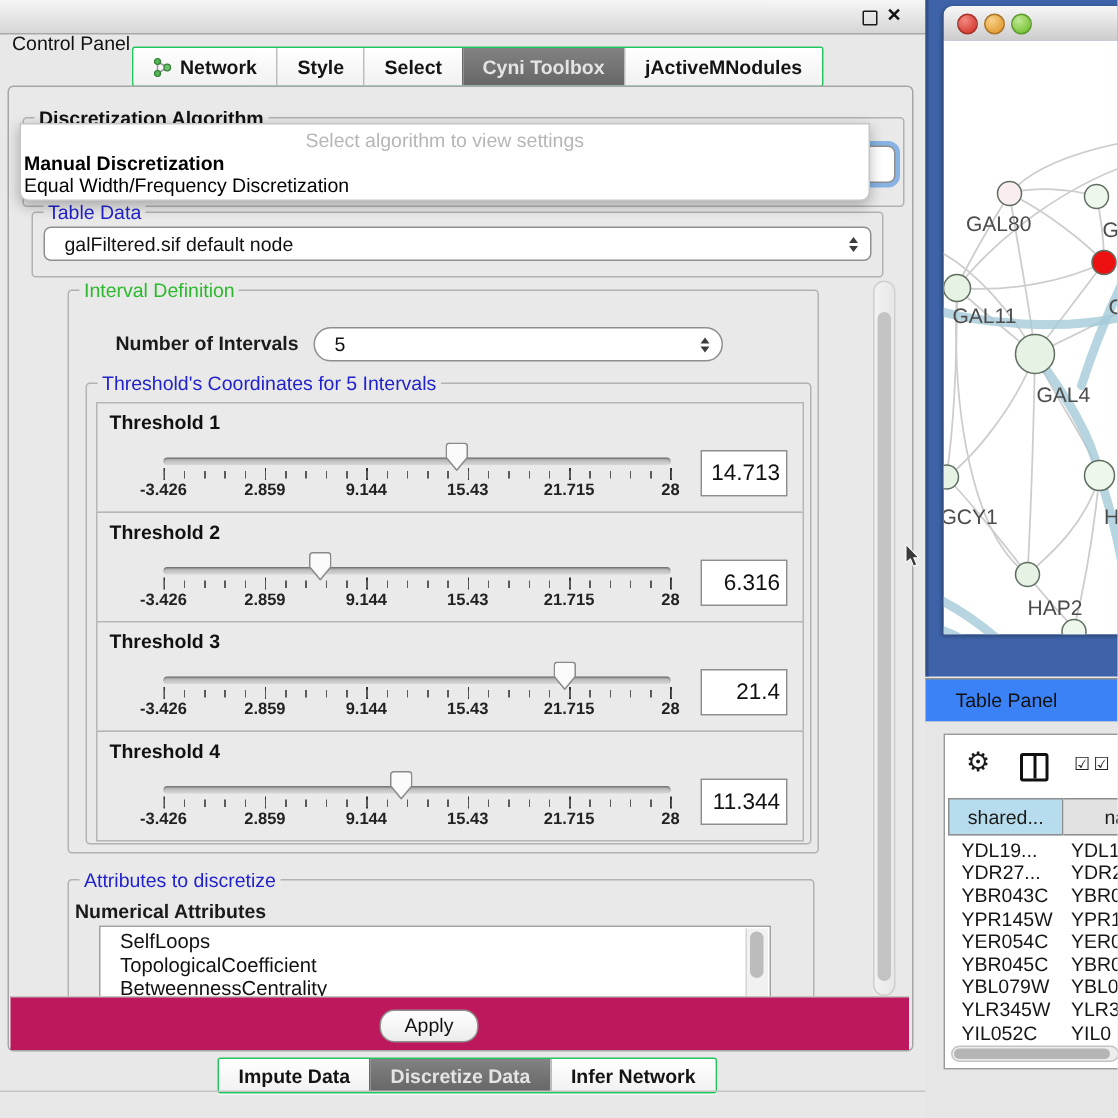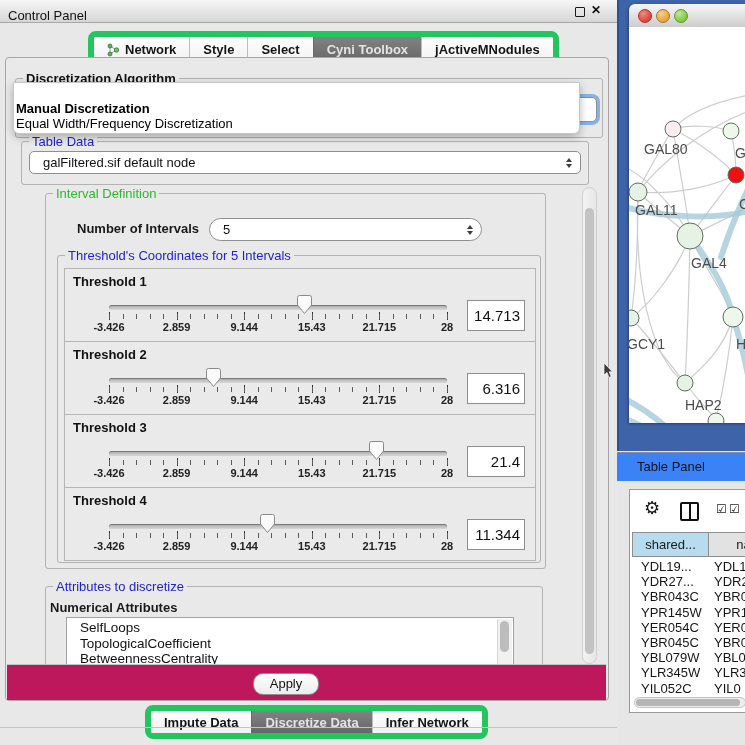--- a/index.html
+++ b/index.html
@@ -6,26 +6,26 @@
   body{
     width:745px;height:745px;position:relative;overflow:hidden;
     background:#e8e8e8;font-family:"Liberation Sans",sans-serif;
     -webkit-font-smoothing:antialiased;color:#1a1a1a;
   }
   .abs{position:absolute}
 
   
   .titlebar{left:0;top:0;width:617px;height:22px;
     background:linear-gradient(#f6f6f6,#d6d6d6);border-bottom:1px solid #a8a8a8}
-  .titlebar .title{position:absolute;left:8px;top:8px;font-size:13px;color:#111}
+  .titlebar .title{position:absolute;left:8px;top:21px;font-size:13px;color:#111}
   .float-ico{position:absolute;left:575px;top:7px;width:8px;height:8px;border:1.5px solid #1a1a1a;border-radius:1px}
   .close-ico{position:absolute;left:591px;top:3px;font-size:12px;font-weight:bold;color:#111}
 
   
-  .seg-tabs{position:absolute;display:flex;height:25px;border:6px solid #22c55e;border-radius:8px;
+  .seg-tabs{position:absolute;display:flex;height:25px;border:1px solid #22c55e;border-radius:2px;
     overflow:hidden;background:#fff;box-shadow:0 1px 0 rgba(255,255,255,.8)}
   .seg{display:flex;align-items:center;justify-content:center;gap:5px;padding:0 13px;
     font-size:13px;font-weight:bold;color:#141414;background:linear-gradient(#ffffff,#f1f1f1);
     border-left:1px solid #bdbdbd;white-space:nowrap;cursor:default}
   .seg:first-child{border-left:none}
   .seg.selected{background:linear-gradient(#828282,#666666);color:#e4e4e4;border-left-color:#6a6a6a}
 
   
   .outer{left:5px;top:57px;width:602px;height:642px;border:1px solid #a6a6a6;border-radius:4px;background:#e9e9e9}
 
@@ -308,20 +308,21 @@
   <div class="seg selected">
       <span>Discretize Data</span>
     </div>
   <div class="seg">
       <span>Infer Network</span>
     </div>
 </div>
 <div class="abs bottom-line"></div>
 
 <div class="abs popup">
+  <div class="hint">Select algorithm to view settings</div>
   <div class="opt1">Manual Discretization</div>
   <div class="opt2">Equal Width/Frequency Discretization</div>
 </div>
 
 <div class="abs blue-frame"></div>
 
 <div class="abs mac-win">
   <div class="mac-titlebar">
     <span class="light red"></span>
     <span class="light yellow"></span>

